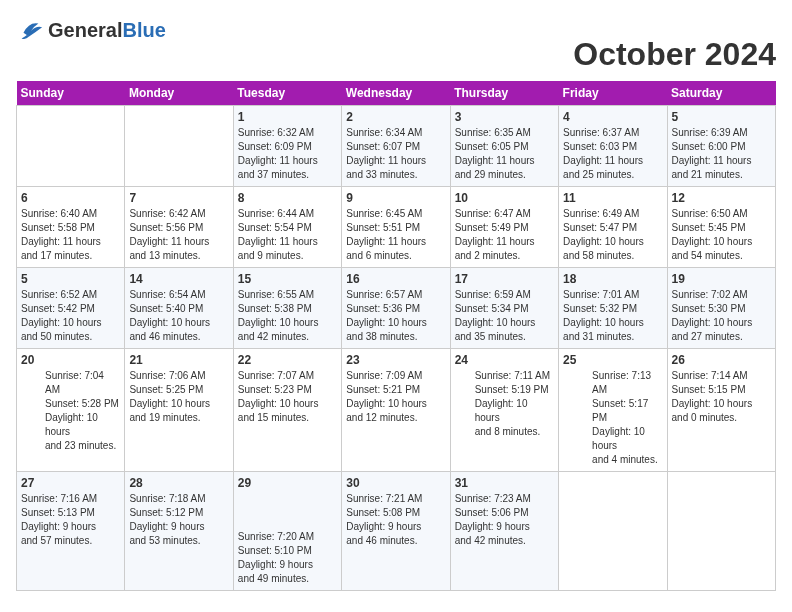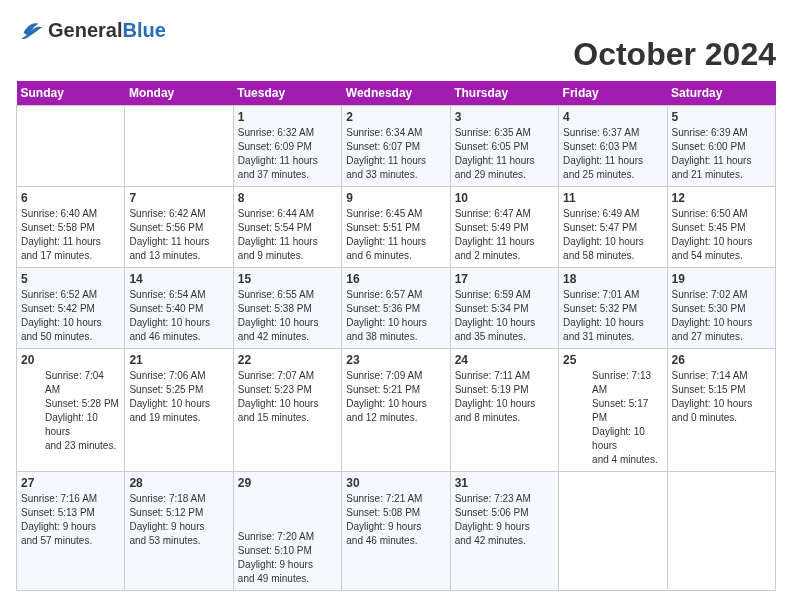--- a/index.html
+++ b/index.html
@@ -277,21 +277,21 @@
         </td>
         <td>
           <span class="day-num">23</span>
           <div class="day-info" style="white-space: pre-line;">Sunrise: 7:09 AM
 Sunset: 5:21 PM
 Daylight: 10 hours
 and 12 minutes.</div>
         </td>
         <td>
           <span class="day-num">24</span>
-          <div class="day-info" style="white-space: pre-line;">Sunrise: 7:11 AM
+          <div class="day-info" style="white-space: pre-line; margin-left: 20px;">Sunrise: 7:11 AM
 Sunset: 5:19 PM
 Daylight: 10 hours
 and 8 minutes.</div>
         </td>
         <td>
           <span class="day-num">25</span>
           <div class="day-info" style="white-space: pre-line; margin-left: 29px;">Sunrise: 7:13 AM
 Sunset: 5:17 PM
 Daylight: 10 hours
 and 4 minutes.</div>

